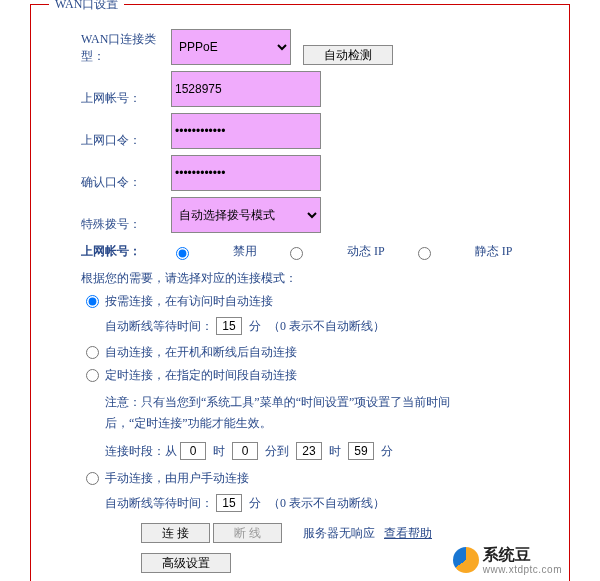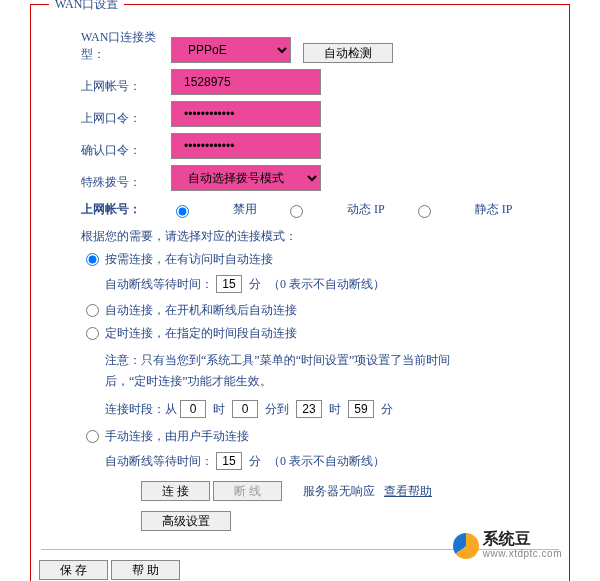--- a/index.html
+++ b/index.html
@@ -43,23 +43,23 @@
   .lbl-blue {
     color: #2a4a8a;
     font-weight: bold;
     padding-left: 40px;
     font-size: 12px;
     margin: 8px 0 6px 0;
   }
   select, input[type=text], input[type=password] {
     font-size: 12px;
     border: 1px solid #888;
-    background: #ec4899;
-    height: 26px;
-    padding: 1px 12px;
+    background: #f0abfc;
+    height: 36px;
+    padding: 1px 3px;
   }
   .sel-wan { width: 120px; margin-right: 12px; }
   .sel-dial { width: 150px; }
   .txt { width: 150px; }
   .btn {
     font-family: inherit;
     font-size: 12px;
     border: 1px solid #888;
     background: #efefef;
     padding: 1px 20px;
@@ -146,23 +146,23 @@
     color: #2a4a8a;
   }
   .link {
     color: #2a4a8a;
     text-decoration: underline;
     cursor: pointer;
   }
   .watermark {
     position: absolute;
     right: 38px;
-    bottom: 22px;
+    bottom: 6px;
     display: flex;
-    align-items: flex-end;
+    align-items: center;
     font-family: "Microsoft YaHei", sans-serif;
     margin-top: 35px;
   }
   .wm-icon {
     width: 26px;
     height: 26px;
     position: relative;
     margin-right: 4px;
   }
   .wm-icon::before {

